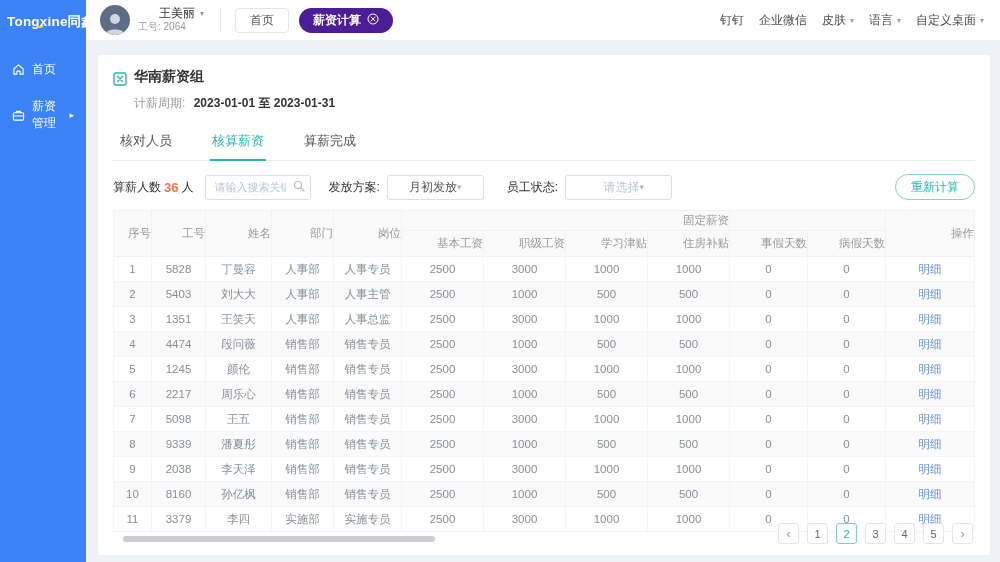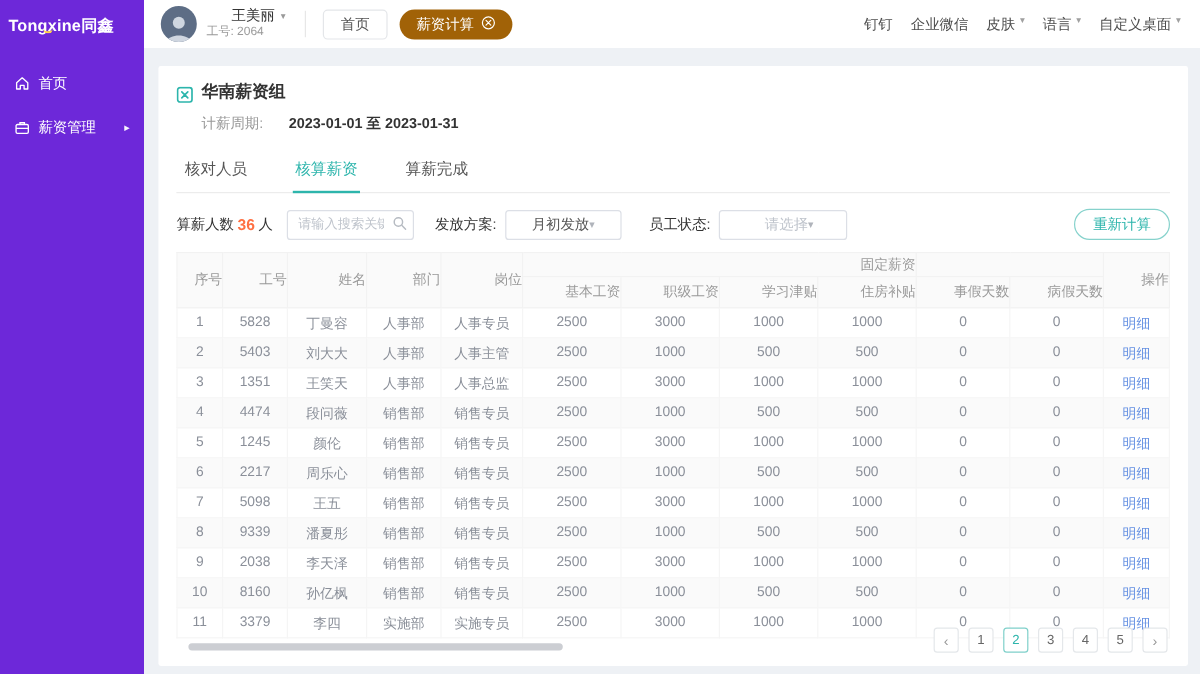--- a/index.html
+++ b/index.html
@@ -1,52 +1,52 @@
 <!DOCTYPE html>
 <html><head>
 <meta charset="utf-8">
 <style>
   * { box-sizing: border-box; }
   html,body { margin:0; padding:0; background:#dfe3e8; }
   body { font-family:"Liberation Sans","DejaVu Sans",sans-serif; }
   .app { width:1000px; height:562px; display:flex; background:#eef1f5; overflow:hidden; position:relative; }
 
   
-  .sidebar { width:120px; background:#6d28d9; flex-shrink:0; color:#fff; }
+  .sidebar { width:86px; background:#3b82f6; flex-shrink:0; color:#fff; }
   .logo { position:relative; padding:13px 7px 20px 7px; font-size:13.5px; font-weight:bold; white-space:nowrap; letter-spacing:.2px; }
   .logo .smile { position:absolute; left:36px; top:24px; width:8px; height:4px; border:2px solid #ffd24d; border-top:none; border-left:none; border-right:none; border-radius:0 0 8px 8px; }
   .side-item { display:flex; align-items:center; gap:7px; padding:10px 12px; font-size:12px; cursor:pointer; }
   .side-item svg { display:block; }
   .side-arrow { margin-left:auto; font-size:9px; opacity:.95; }
 
   
   .main { flex:1; min-width:0; display:flex; flex-direction:column; }
   .topbar { height:40px; background:#fff; display:flex; align-items:center; padding:0 16px 0 14px; flex-shrink:0; }
   .avatar { width:30px; height:30px; border-radius:50%; background:#5d6d85; overflow:hidden; display:flex; align-items:flex-end; justify-content:center; flex-shrink:0; }
   .user-meta { margin-left:8px; line-height:1.25; cursor:pointer; }
   .user-name { font-size:12px; color:#333; display:flex; align-items:center; gap:5px;margin-left:21px; }
   .user-name .caret { font-size:8px; color:#999; }
   .emp-row { font-size:10px; color:#999; }
   .v-divider { width:1px; height:22px; background:#e7e7e7; margin:0 14px 0 16px; }
   .nav-tabs { display:flex; align-items:center; gap:10px; }
   .pill { height:25px; display:flex; align-items:center; gap:6px; padding:0 14px; font-size:12px; cursor:pointer; }
   .pill.plain { background:#fff; border:1px solid #e4e6e9; border-radius:4px; color:#555; }
-  .pill.active { background:#a16207; border-radius:13px; color:#fff; }
+  .pill.active { background:#4c1d95; border-radius:13px; color:#fff;font-weight:bold; }
   .right-menu { margin-left:auto; display:flex; align-items:center; gap:15px; font-size:12px; color:#4d4d4d; }
-  .rm-item { display:flex; gap:4px; cursor:pointer; }
+  .rm-item { display:flex; align-items:center; gap:4px; cursor:pointer; }
   .rm-item .caret { font-size:8px; color:#a0a0a0; }
 
   
   .content { flex:1; padding:15px 10px 7px 12px; overflow:hidden; }
   .card { background:#fff; height:100%; border-radius:2px; padding:13px 15px 0 15px; position:relative; }
   .card-head { display:flex; align-items:flex-end; gap:7px; }
   .back-ic { display:flex; cursor:pointer; }
   .page-title { font-size:14px; font-weight:bold; color:#333; margin:0; }
   .period { font-size:12px; color:#999; margin:9px 0 0 21px; }
-  .period .val { color:#333; font-weight:600; margin-left:18px; }
+  .period .val { color:#333; font-weight:600; margin-left:5px; }
 
   .tabs { display:flex; gap:36px; border-bottom:1px solid #ececec; margin-top:13px; padding-left:5px; }
   .tab { font-size:13px; color:#555; padding:7px 2px 10px 2px; position:relative; cursor:pointer; }
   .tab.active { color:#2db5ac; }
   .tab.active::after { content:""; position:absolute; left:0; right:0; bottom:-1px; height:2px; background:#2db5ac; }
 
   .filter-row { display:flex; align-items:center; margin-top:13px; font-size:12px; color:#333; }
   .count-label, .f-label { font-weight:400; color:#333; }
   .count-num { color:#ff7043; font-weight:bold; margin:0 3px; font-size:13px; }
   .search-box { position:relative; margin-left:12px; }

